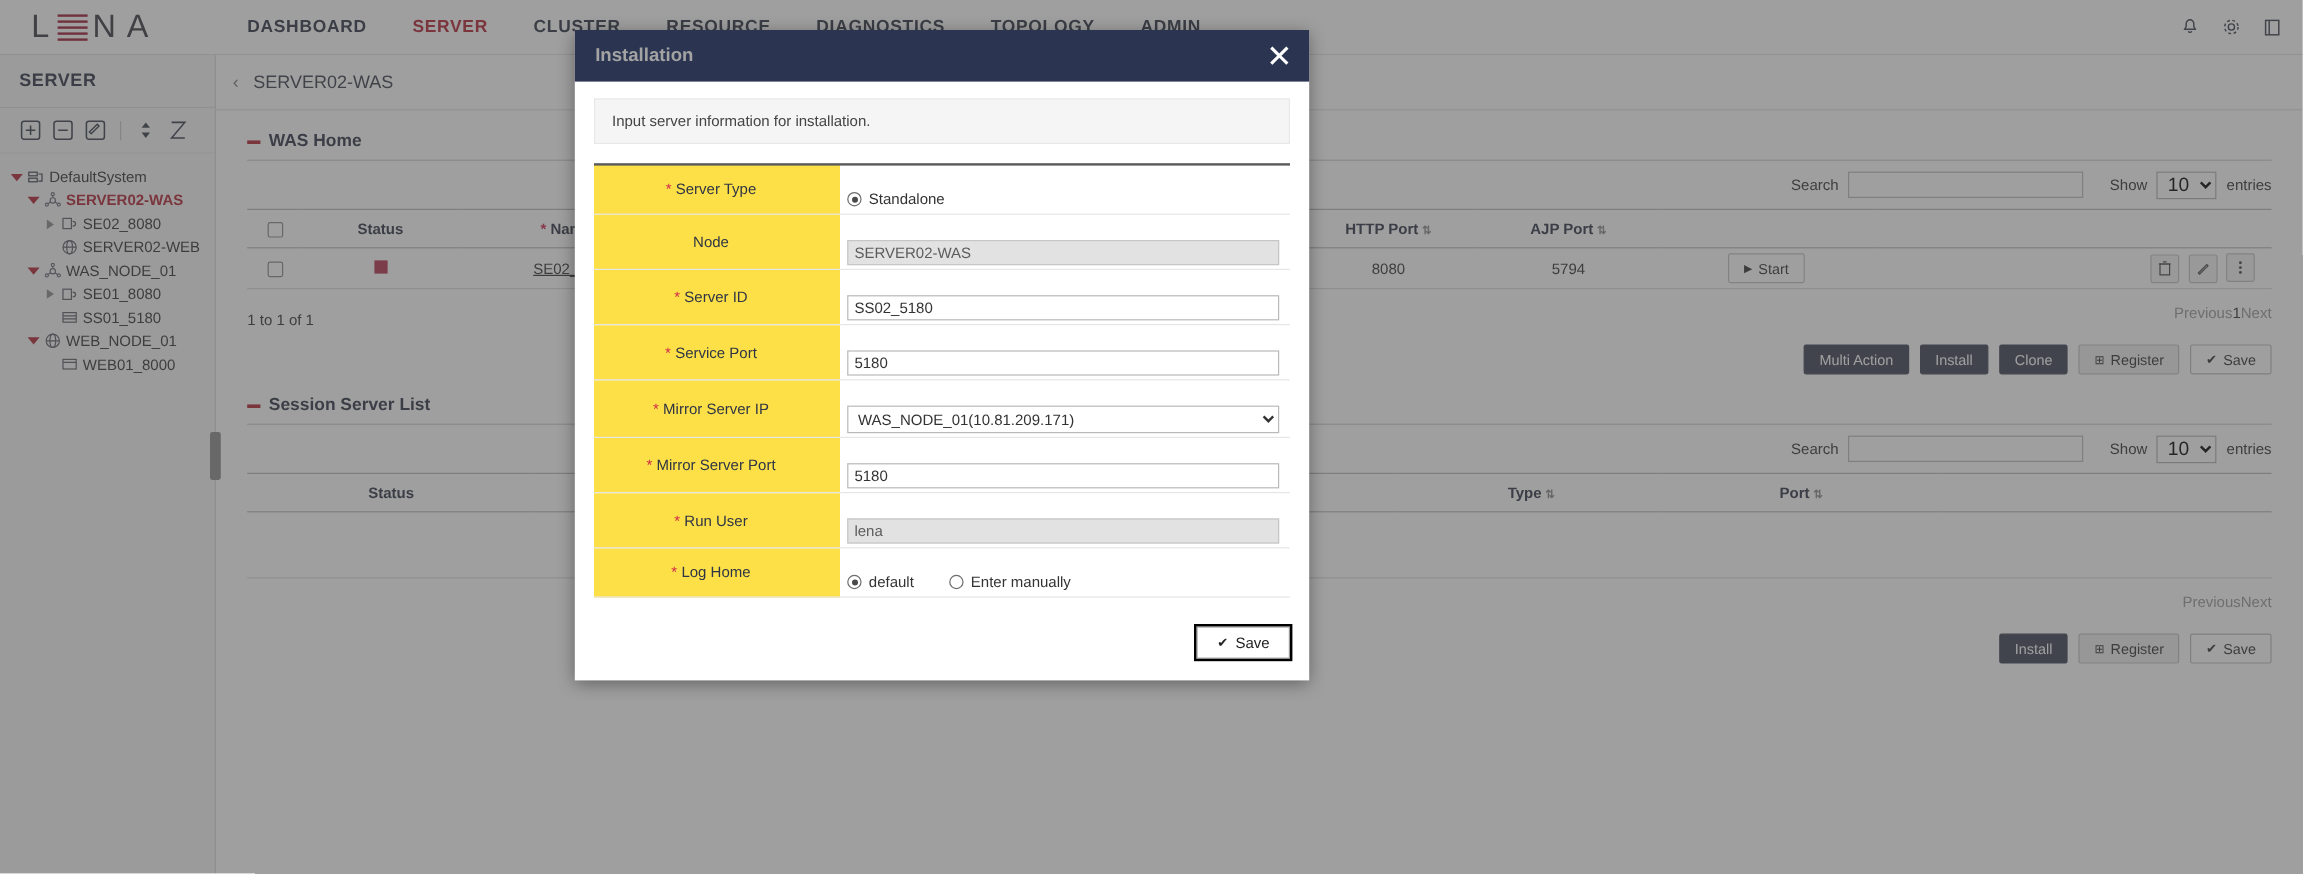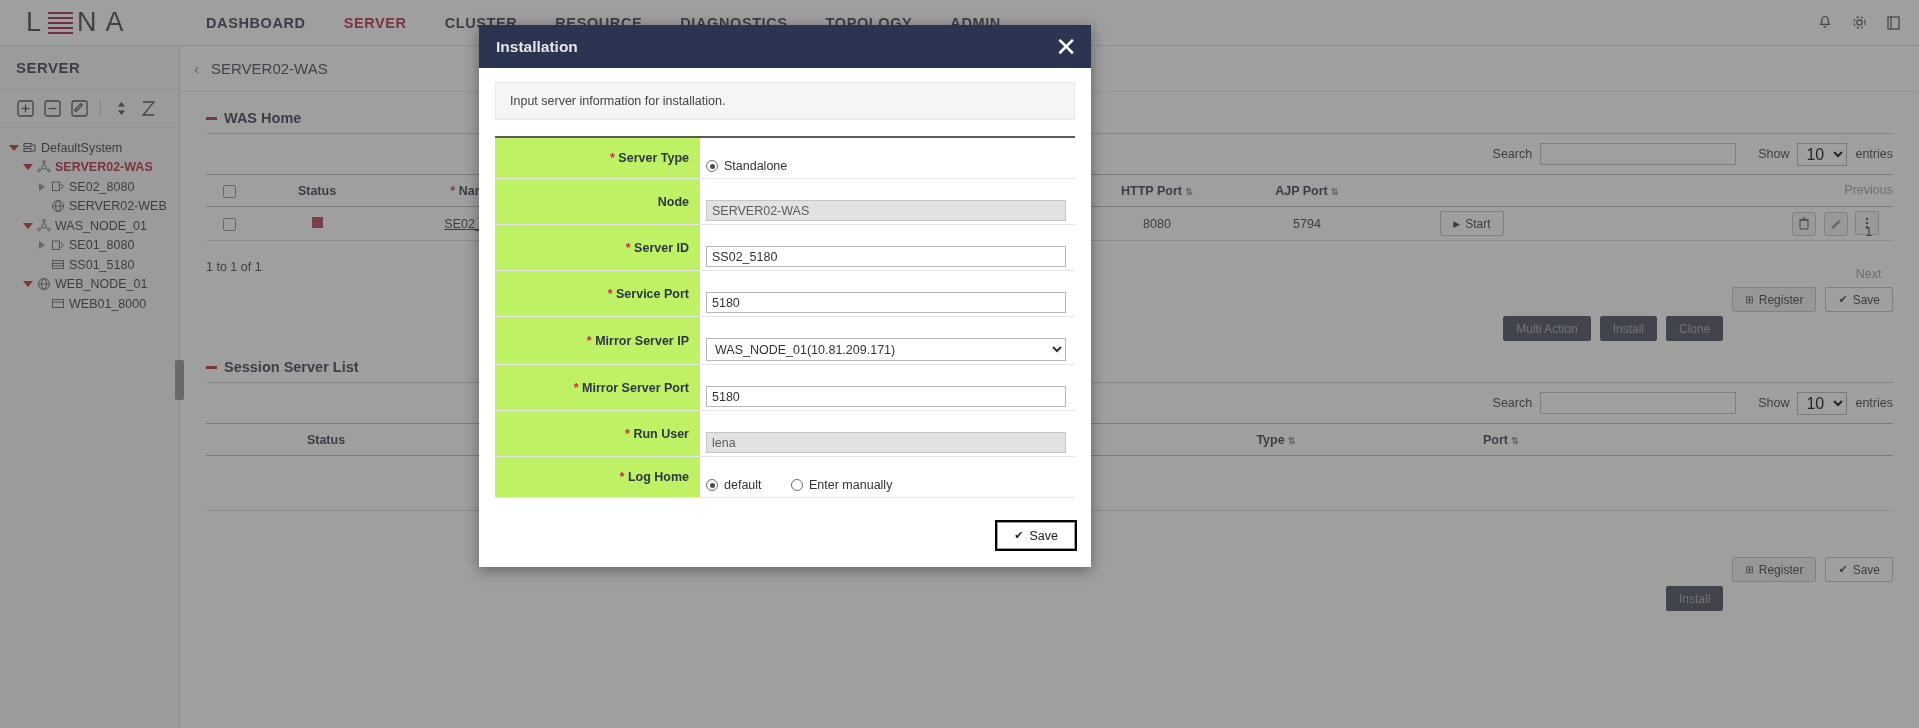--- a/index.html
+++ b/index.html
@@ -79,51 +79,51 @@
   .chk { width: 13px; height: 13px; border: 1px solid #8a8a8a; background: #fff; display: inline-block; border-radius: 2px; vertical-align: middle; }
   .status-sq { width: 11px; height: 11px; background: #b5334b; display: inline-block; }
   .lnk { color: #333; text-decoration: underline; cursor: pointer; }
   .sortic { color: #8c8c8c; font-size: 9.5px; margin-left: 3px; }
   .req { color: #cf2a4b; }
   .btn {
     display: inline-flex; align-items: center; justify-content: center; gap: 5px;
     height: 25px; padding: 0 12px; font-size: 12px; border: 1px solid #c3c3c3;
     background: #efefef; color: #333; cursor: pointer; border-radius: 2px; white-space: nowrap;
   }
-  .btn.dark { background: #3c4254; color: #a3a3a3; border-color: #3c4254; margin-top: 29px; }
+  .btn.dark { background: #3c4254; color: #ffffff; border-color: #3c4254; }
   .btn.save { background: #fff; border-color: #bdbdbd; }
   .btn.start { background: #fff; }
   .iconbtn { width: 24px; height: 24px; border: 1px solid #c3c3c3; background: #f3f3f3; display: inline-flex; align-items: center; justify-content: center; cursor: pointer; border-radius: 2px; margin-left: 4px; }
-  .pager { display: flex; align-items: center; justify-content: flex-end; gap: 28px; font-size: 12.5px; color: #9a9a9a; height: 40px; flex-direction: column; }
+  .pager { display: flex; align-items: center; justify-content: flex-end; gap: 0; font-size: 12.5px; color: #9a9a9a; height: 40px; }
   .pager .num { color: #333; }
   .rowinfo { font-size: 12.5px; color: #333; margin-top: 12px; }
   .btnrow { display: flex; justify-content: flex-end; gap: 9px; margin-top: 6px; }
   .nodata { text-align: center; font-size: 12.5px; color: #444; padding: 20px 0; border-bottom: 1px solid #dcdcdc;}
 
   
   .drag-handle { position: absolute; left: 175px; top: 360px; width: 9px; height: 40px; background: #8d8d8d; border-radius: 2px; cursor: col-resize; z-index: 40; }
 
   
   .overlay { position: absolute; inset: 0; background: rgba(70,70,70,.52); z-index: 100; }
   .modal {
     position: absolute; left: 479px; top: 25px; width: 612px; z-index: 120;
     background: #fff; box-shadow: 0 3px 14px rgba(0,0,0,.4);
   }
   .modal-head {
     height: 43px; background: #2b3551; display: flex; align-items: center;
     padding: 0 14px 0 17px; justify-content: space-between;
   }
-  .modal-title { color: #e5e5e5; font-size: 15.5px; font-weight: bold; }
+  .modal-title { color: #a3a3a3; font-size: 15.5px; font-weight: bold; }
   .modal-x { color: #fff; font-size: 26px; line-height: 1; cursor: pointer; font-weight: 300; }
   .modal-body { padding: 14px 16px 10px 16px; }
   .notice { background: #f5f5f5; border: 1px solid #e8e8e8; padding: 11px 14px; font-size: 12.5px; color: #444; }
   table.form { width: 100%; border-collapse: collapse; margin-top: 16px; border-top: 2px solid #5a5a5a; }
   table.form tr { border-bottom: 1px solid #e6e6e6; }
   table.form td { height: 26px; font-size: 12.5px; vertical-align: middle; }
-  td.fl { width: 205px; background: #bef264; text-align: right; padding-right: 11px; font-weight: bold; color: #2f3545; }
+  td.fl { width: 205px; background: #fde047; text-align: center; padding-right: 11px; font-weight: normal; color: #2f3545; }
   td.fv { padding: 21px 0 3px 6px; }
   .inp { width: 360px; height: 21px; border: 1px solid #b9b9b9; background: #fff; font-size: 12.5px; padding: 0 5px; color: #333; font-family: "Liberation Sans", sans-serif; }
   .inp.ro { background: #e2e2e2; border-color: #c6c6c6; color: #5c5c5c; }
   select.inp { width: 360px; height: 23px; padding-left: 4px; }
   .radio { display: inline-flex; align-items: center; gap: 6px; margin-right: 26px; font-size: 12.5px; color: #333; cursor: pointer; }
   .rd { width: 12px; height: 12px; border-radius: 50%; border: 1px solid #6d6d6d; background: #fff; display: inline-block; position: relative; }
   .rd.on::after { content: ""; position: absolute; left: 2.5px; top: 2.5px; width: 5px; height: 5px; border-radius: 50%; background: #4a4a4a; }
   .modal-foot { display: flex; justify-content: flex-end; padding: 14px 16px 18px 16px; }
   .btn-save-modal {
     display: inline-flex; align-items: center; gap: 6px; height: 27px; padding: 0 16px;

